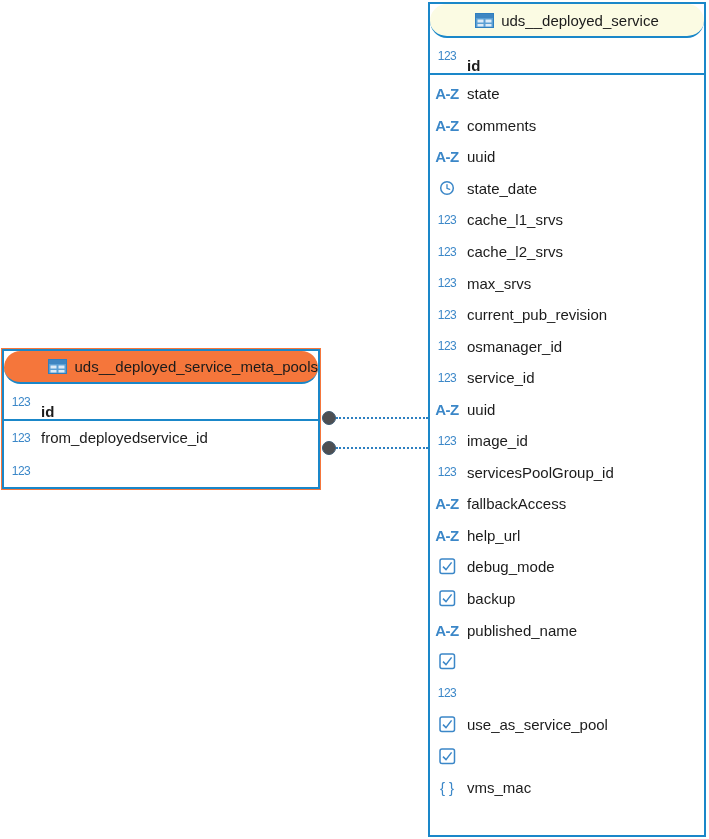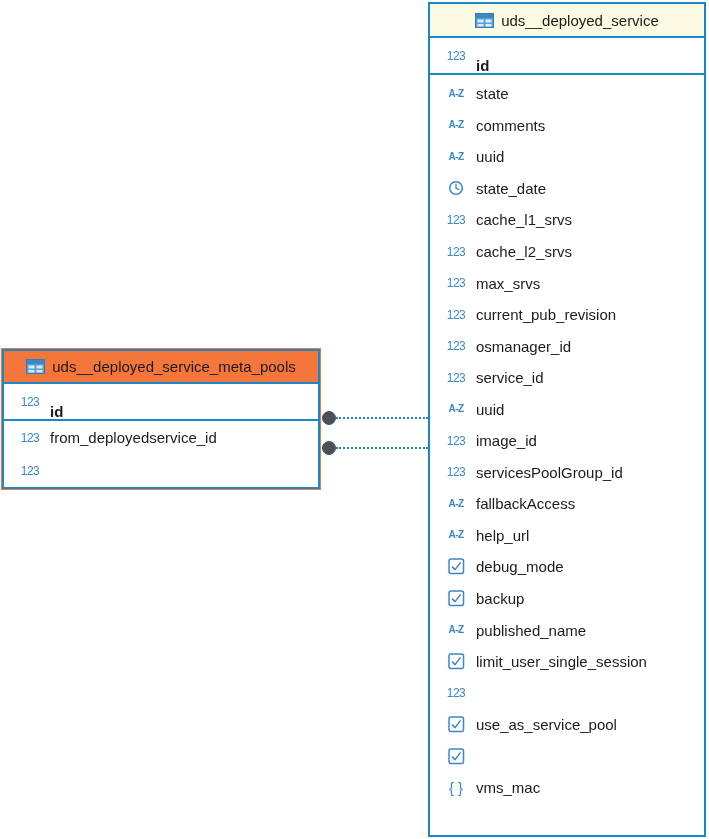--- a/index.html
+++ b/index.html
@@ -14,43 +14,43 @@
     position:absolute;
     background:#ffffff;
     border:2px solid #1a87c9;
     box-sizing:border-box;
   }
   .entity--left{ left:2px; top:349px; width:318px; height:140px; outline:1px solid #f5763b; }
   .entity--right{ left:428px; top:2px; width:278px; height:835px; }
   .entity__header{
     display:flex;align-items:center;justify-content:center;gap:7px;
     border-bottom:2px solid #1a87c9;
-    font-size:15px;color:#1b1b1b;white-space:nowrap;
-  }
-  .entity--left .entity__header{ height:31px; background:#f5763b; }
+    font-size:15px;color:#1b1b1b;white-space:nowrap;border-radius:17px;
+  }
+  .entity--left .entity__header{ height:31px; background:#f5763b;justify-content:flex-end; }
   .entity--right .entity__header{ height:32px; background:#fbfbe3; }
   .pk-section{ border-bottom:2px solid #1a87c9; }
   .row{
     display:flex;align-items:center;gap:8px;
-    padding-left:14px;
+    padding-left:5px;
     font-size:15px;color:#1b1b1b;white-space:nowrap;
   }
   .entity--left .pk-section .row{ height:35px; }
   .entity--left .fields-section .row{ height:33px; }
   .entity--right .pk-section .row{ height:35px; }
   .entity--right .fields-section{ padding-top:3px; }
   .entity--right .fields-section .row{ height:31.55px; }
   .row--pk .label{ font-weight:bold;margin-top:20px; }
   .ticon{
     flex:0 0 24px;width:24px;
     display:flex;align-items:center;justify-content:center;
     color:#3b87c8;line-height:1;
   }
   .ticon--num{ font-size:12px; letter-spacing:-0.5px; }
-  .ticon--az{ font-size:10px; font-weight:bold; letter-spacing:-0.5px; }
+  .ticon--az{ font-size:15px; font-weight:bold; letter-spacing:-0.5px; }
   .ticon--br{ font-size:15px; }
   .table-icon{ display:flex;align-items:center; }
   .dot{
     position:absolute;width:14px;height:14px;border-radius:50%;
     background:#4d4f52;border:1px solid #3c5a74;box-sizing:border-box;
   }
   .link{
     position:absolute;height:0;
     border-top:2px dotted #2d7fc0;
   }
@@ -199,21 +199,20 @@
           <span class="ticon ticon--az">A-Z</span>
           <span class="label">published_name</span>
         </div>
         <div class="row">
           <span class="ticon">
             <svg width="17" height="17" viewBox="0 0 17 17">
               <rect x="1" y="1" width="14.5" height="14.5" rx="2" fill="none" stroke="#3b87c8" stroke-width="1.5"></rect>
               <path d="M4 8.6 L7 11.6 L12.6 4.4" fill="none" stroke="#3b87c8" stroke-width="1.5"></path>
             </svg>
           </span>
-          <span class="label">limit_user_single_session</span>
         </div>
         <div class="row">
           <span class="ticon ticon--num">123</span>
         </div>
         <div class="row">
           <span class="ticon">
             <svg width="17" height="17" viewBox="0 0 17 17">
               <rect x="1" y="1" width="14.5" height="14.5" rx="2" fill="none" stroke="#3b87c8" stroke-width="1.5"></rect>
               <path d="M4 8.6 L7 11.6 L12.6 4.4" fill="none" stroke="#3b87c8" stroke-width="1.5"></path>
             </svg>

